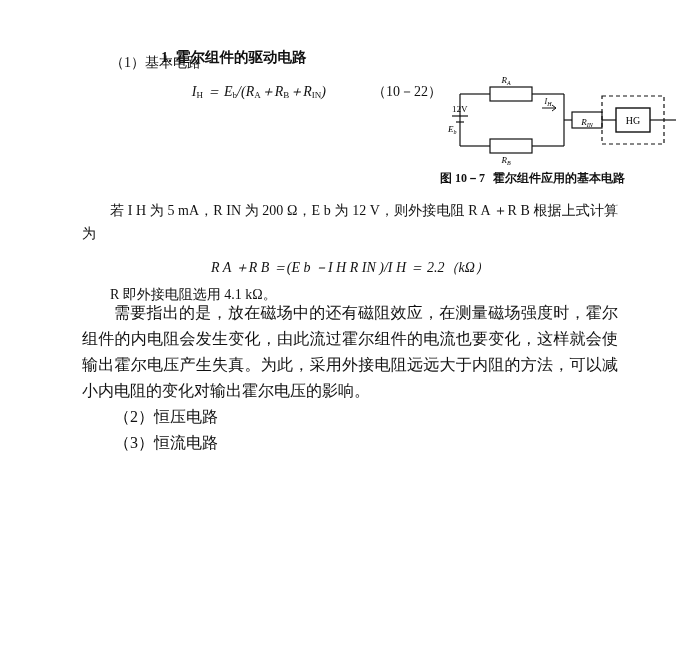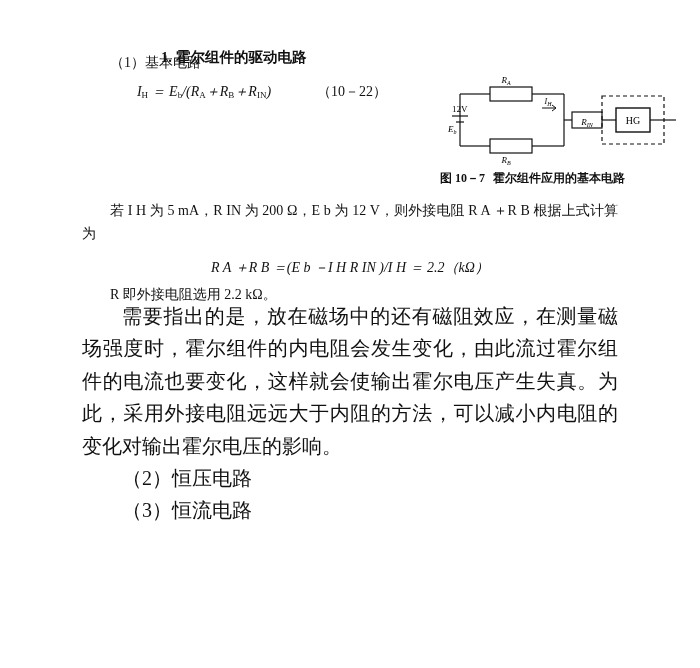--- a/index.html
+++ b/index.html
@@ -52,21 +52,21 @@
     top: 52px;
     width: 360px;
     font-size: 14px;
     line-height: 1.62;
     text-align: justify;
   }
   p { margin: 0; }
   .indent { text-indent: 2em; }
 
   .formula {
-    text-align: center;
+    text-align: right;
     margin: 6px 0 2px 0;
     font-style: italic;
     font-size: 14px;
     position: relative;
   }
   .formula .eqno {
     font-style: normal;
     margin-left: 46px;
   }
   i.v { font-style: italic; }
@@ -102,21 +102,21 @@
     width: 536px;
     font-size: 14px;
     line-height: 1.62;
     text-align: justify;
   }
   .block3 {
     position: absolute;
     left: 82px;
     top: 300px;
     width: 536px;
-    font-size: 20px;
+    font-size: 16px;
     line-height: 1.62;
     text-align: justify;
   }
   .formula-wide {
     text-align: center;
     margin: 12px 0 4px 0;
     font-size: 14px;
     font-style: italic;
   }
 </style>
@@ -190,21 +190,21 @@
     </svg>
   </div>
 
   <div class="figcaption">
     <span class="fignum">图 10－7</span><span>霍尔组件应用的基本电路</span>
   </div>
 
   <div class="block2">
     <p class="indent">若 I H 为 5 mA，R IN 为 200 Ω，E b 为 12 V，则外接电阻 R A ＋R B 根据上式计算为</p>
     <p class="formula-wide">R A ＋R B ＝(E b －I H R IN )/I H ＝ 2.2（kΩ）</p>
-    <p class="indent">R 即外接电阻选用 2.2 kΩ。</p>
+    <p class="indent">R 即外接电阻选用 4.1 kΩ。</p>
   </div>
 
   <div class="block3">
     <p class="indent">需要指出的是，放在磁场中的还有磁阻效应，在测量磁场强度时，霍尔组件的内电阻会发生变化，由此流过霍尔组件的电流也要变化，这样就会使输出霍尔电压产生失真。为此，采用外接电阻远远大于内阻的方法，可以减小内电阻的变化对输出霍尔电压的影响。</p>
     <p class="indent">（2）恒压电路</p>
     <p class="indent">（3）恒流电路</p>
   </div>
 
 </div>
 

